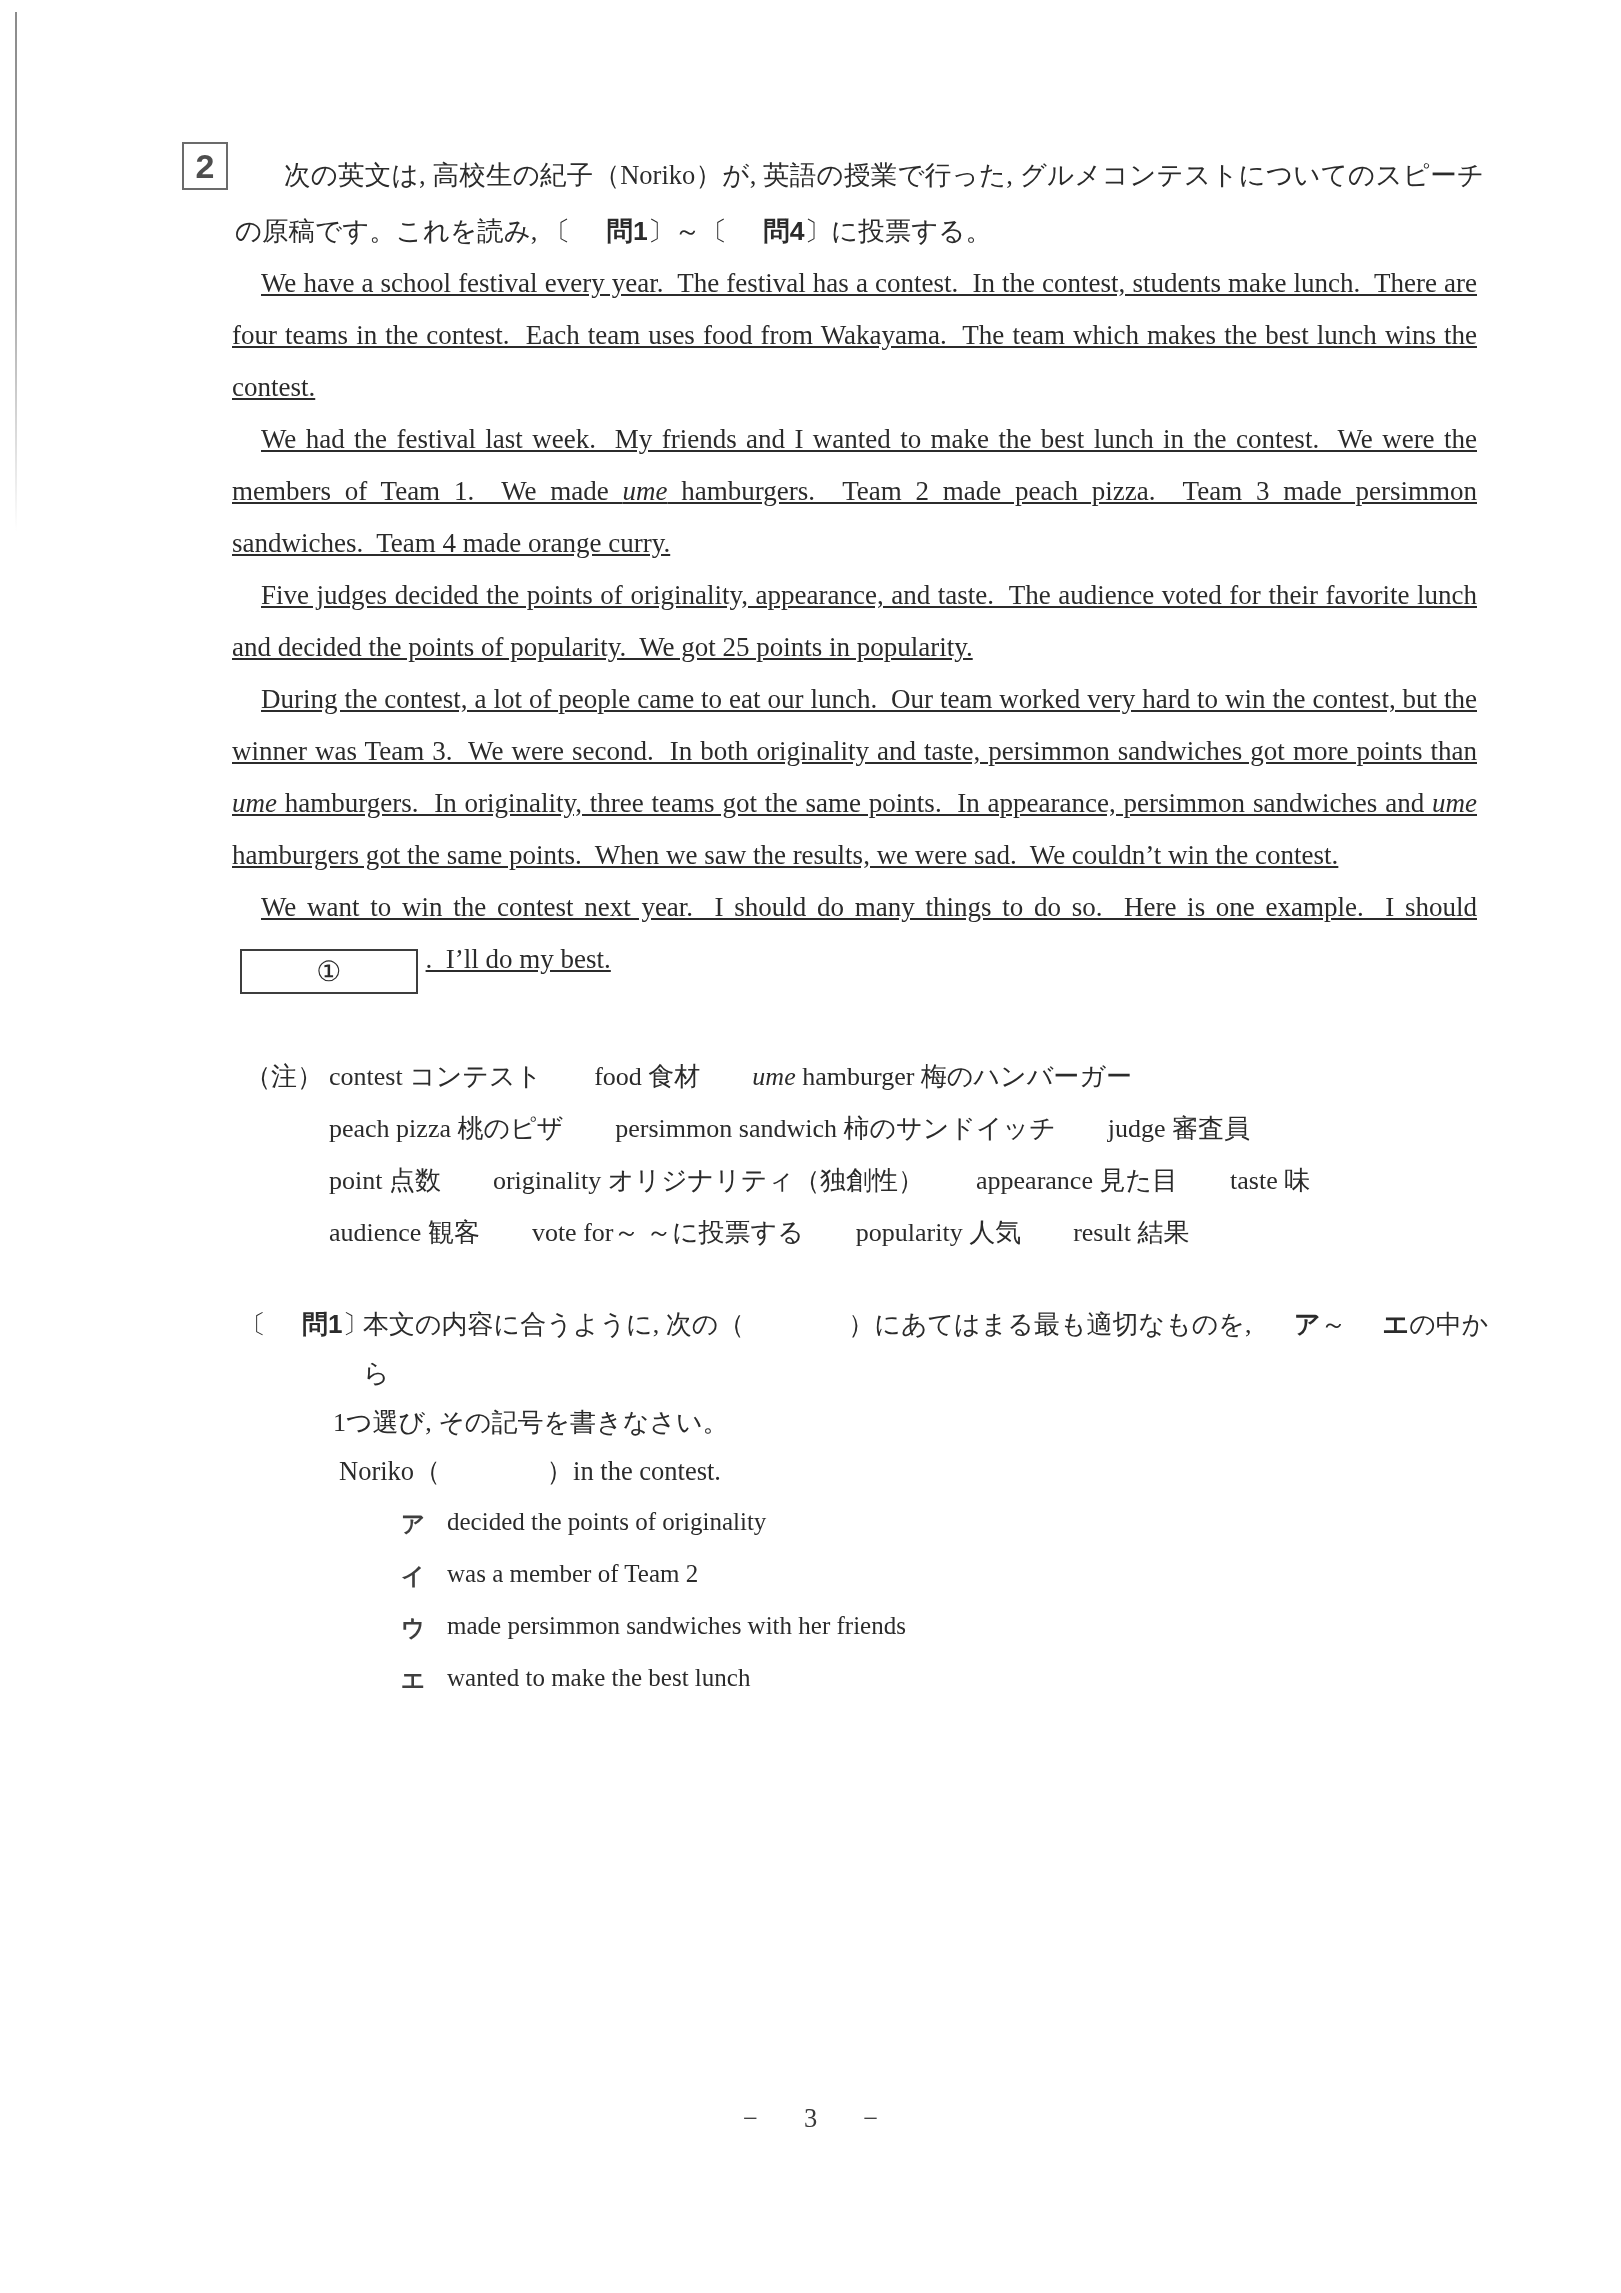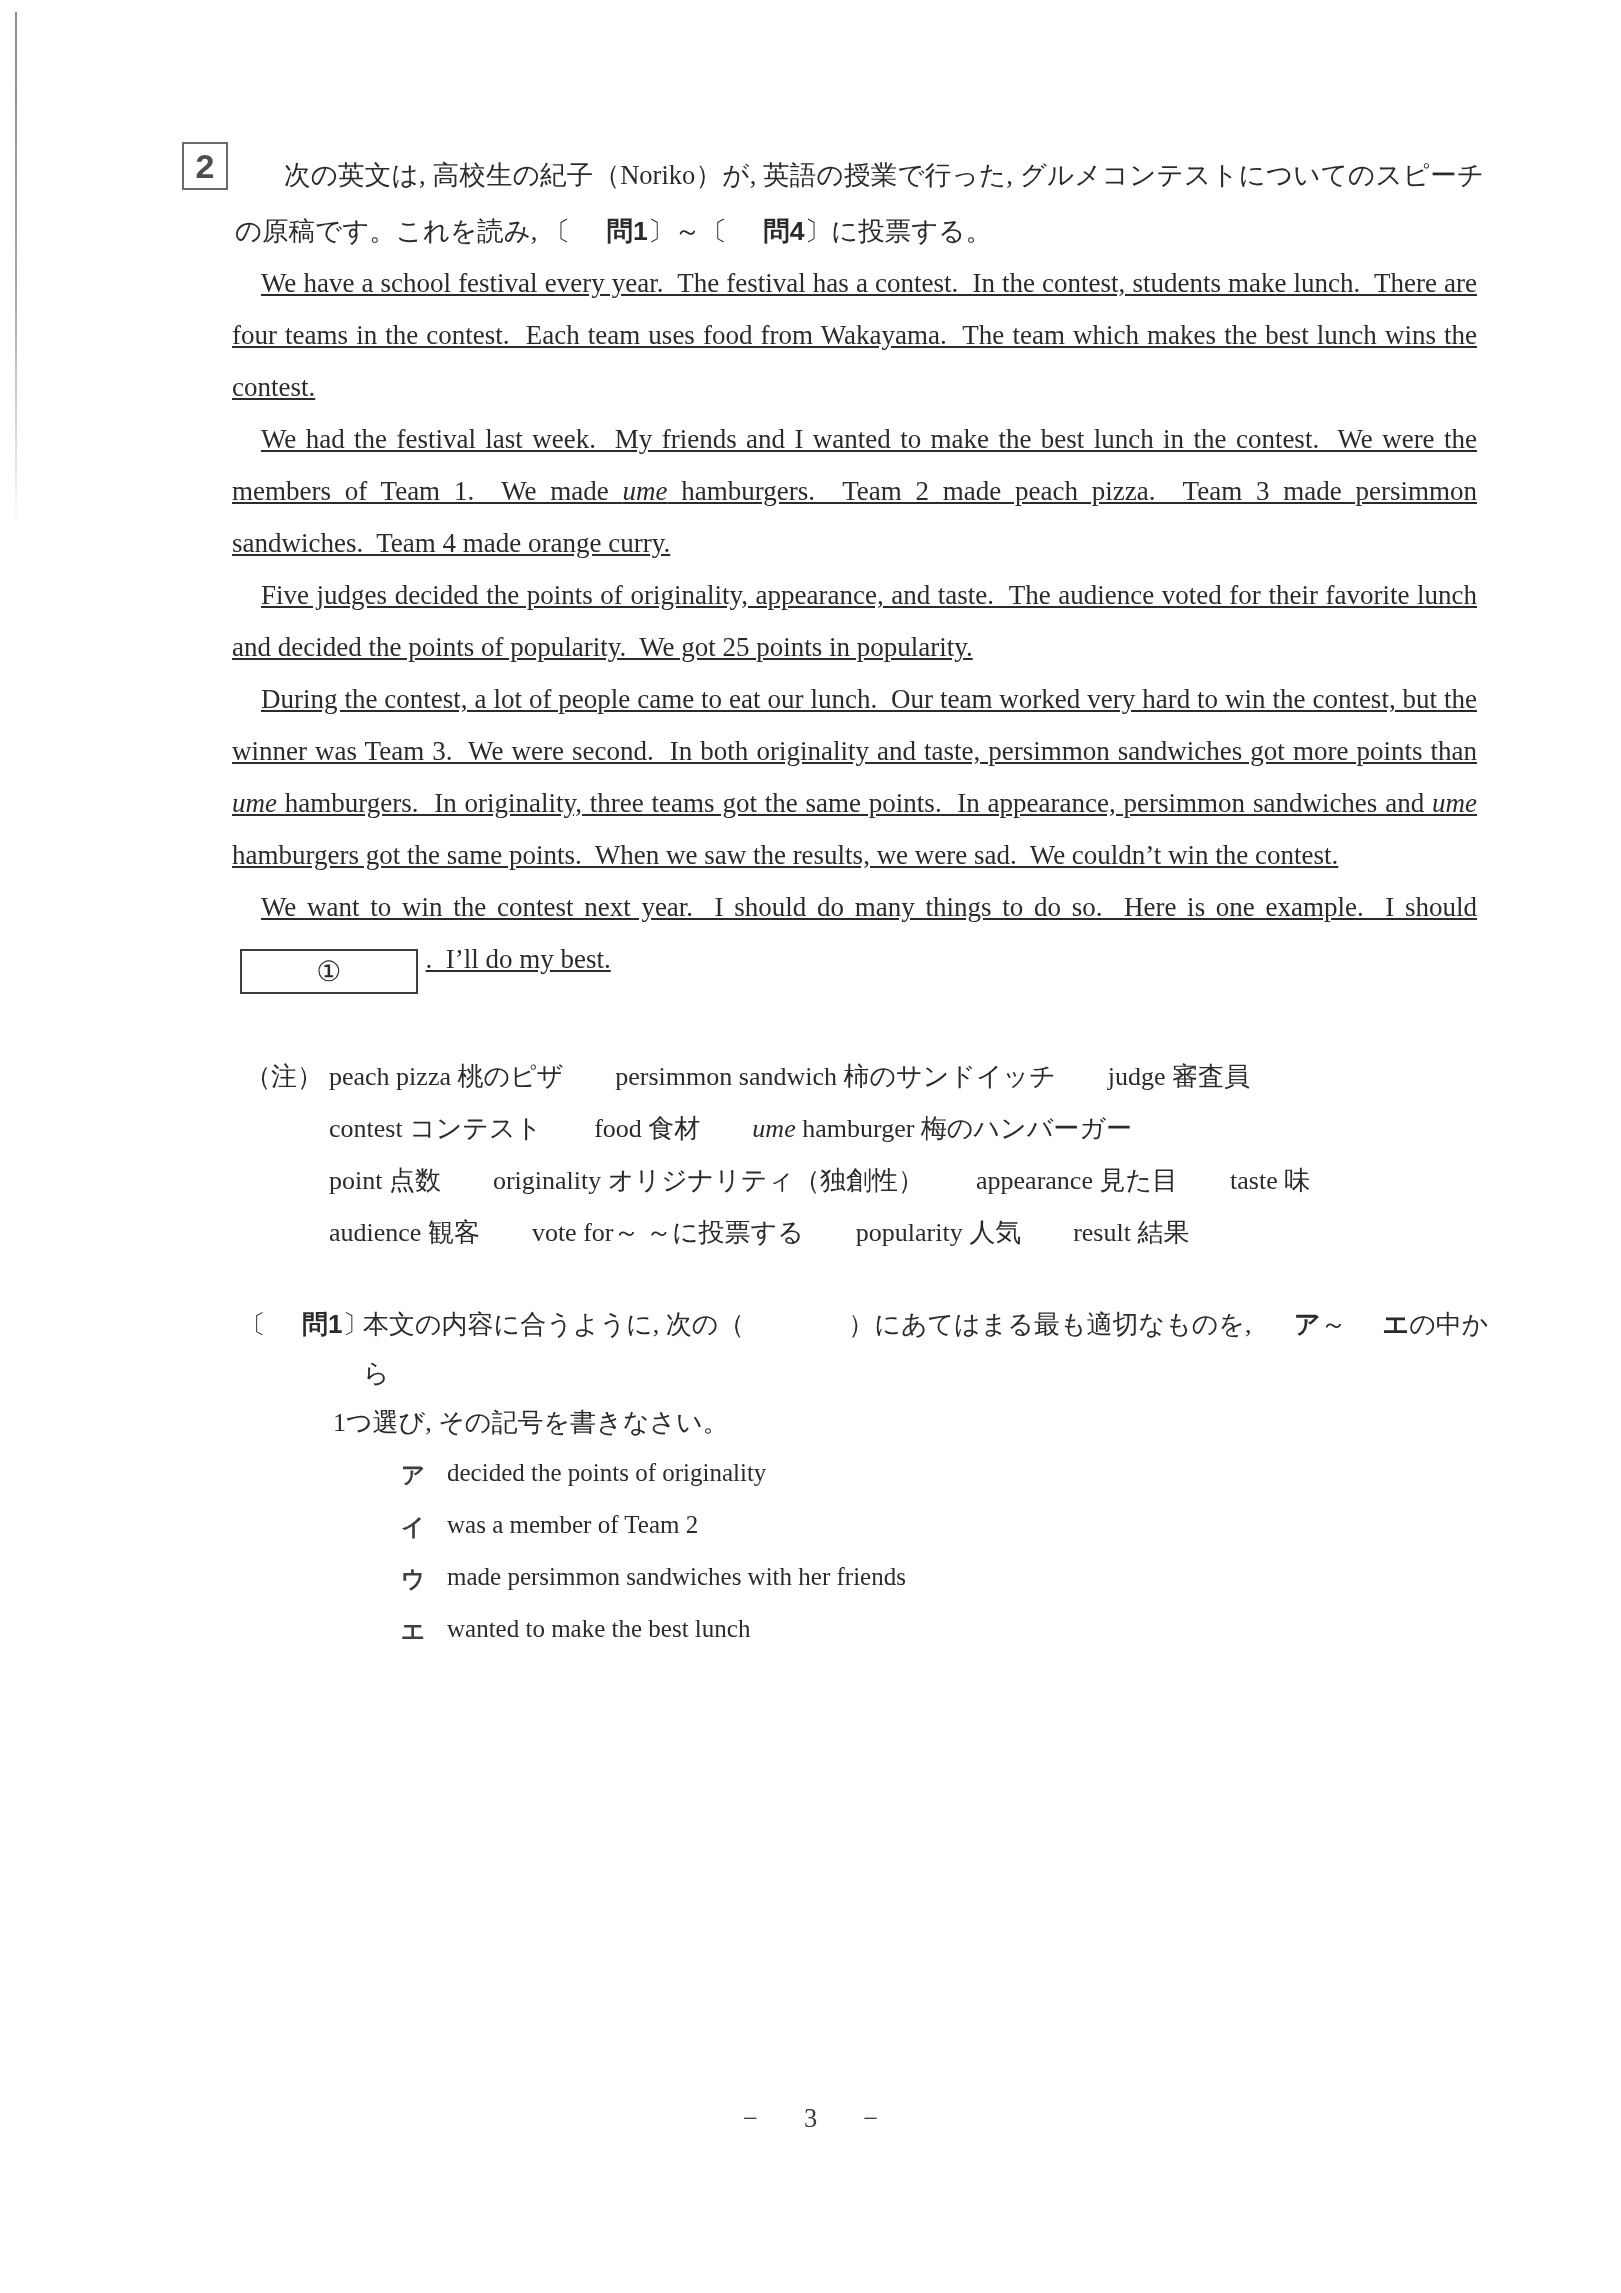--- a/index.html
+++ b/index.html
@@ -91,33 +91,34 @@
     <p><span>We have a school festival every year.&nbsp; The festival has a contest.&nbsp; In the contest, students make lunch.&nbsp; There are four teams in the contest.&nbsp; Each team uses food from Wakayama.&nbsp; The team which makes the best lunch wins the contest.</span></p>
     <p><span>We had the festival last week.&nbsp; My friends and I wanted to make the best lunch in the contest.&nbsp; We were the members of Team 1.&nbsp; We made </span><span class="it">ume</span><span> hamburgers.&nbsp; Team 2 made peach pizza.&nbsp; Team 3 made persimmon sandwiches.&nbsp; Team 4 made orange curry.</span></p>
     <p><span>Five judges decided the points of originality, appearance, and taste.&nbsp; The audience voted for their favorite lunch and decided the points of popularity.&nbsp; We got 25 points in popularity.</span></p>
     <p><span>During the contest, a lot of people came to eat our lunch.&nbsp; Our team worked very hard to win the contest, but the winner was Team 3.&nbsp; We were second.&nbsp; In both originality and taste, persimmon sandwiches got more points than </span><span class="it">ume</span><span> hamburgers.&nbsp; In originality, three teams got the same points.&nbsp; In appearance, persimmon sandwiches and </span><span class="it">ume</span><span> hamburgers got the same points.&nbsp; When we saw the results, we were sad.&nbsp; We couldn’t win the contest.</span></p>
     <p><span>We want to win the contest next year.&nbsp; I should do many things to do so.&nbsp; Here is one example.&nbsp; I should </span><span class="blank-box">①</span><span>.&nbsp; I’ll do my best.</span></p>
   </div>
 
   <div class="notes">
     <span class="notes-label">（注）</span>
     <div class="notes-lines">
+      <div class="note-line"><span>contest コンテスト　　food 食材　　</span><span class="it">ume</span><span> hamburger 梅のハンバーガー</span></div>
       <div class="note-line"><span>peach pizza 桃のピザ　　persimmon sandwich 柿のサンドイッチ　　judge 審査員</span></div>
-      <div class="note-line"><span>contest コンテスト　　food 食材　　</span><span class="it">ume</span><span> hamburger 梅のハンバーガー</span></div>
       <div class="note-line"><span>point 点数　　originality オリジナリティ（独創性）　　appearance 見た目　　taste 味</span></div>
       <div class="note-line"><span>audience 観客　　vote for～ ～に投票する　　popularity 人気　　result 結果</span></div>
     </div>
   </div>
 
   <div class="q1">
     <div class="q1-head">
       <span class="q1-label"><span>〔</span><span class="bd gothic">問1</span><span>〕</span></span>
       <span class="q1-prompt"><span>本文の内容に合うように, 次の（　　　　）にあてはまる最も適切なものを, </span><span class="bd gothic">ア</span><span>～</span><span class="bd gothic">エ</span><span>の中から</span></span>
     </div>
     <div class="q1-line2">1つ選び, その記号を書きなさい。</div>
+    <div class="q1-sentence">Noriko（　　　　）in the contest.</div>
     <div class="options">
       <div class="option">
         <span class="marker">ア</span>
         <span class="opt-text">decided the points of originality</span>
       </div>
       <div class="option">
         <span class="marker">イ</span>
         <span class="opt-text">was a member of Team 2</span>
       </div>
       <div class="option">

